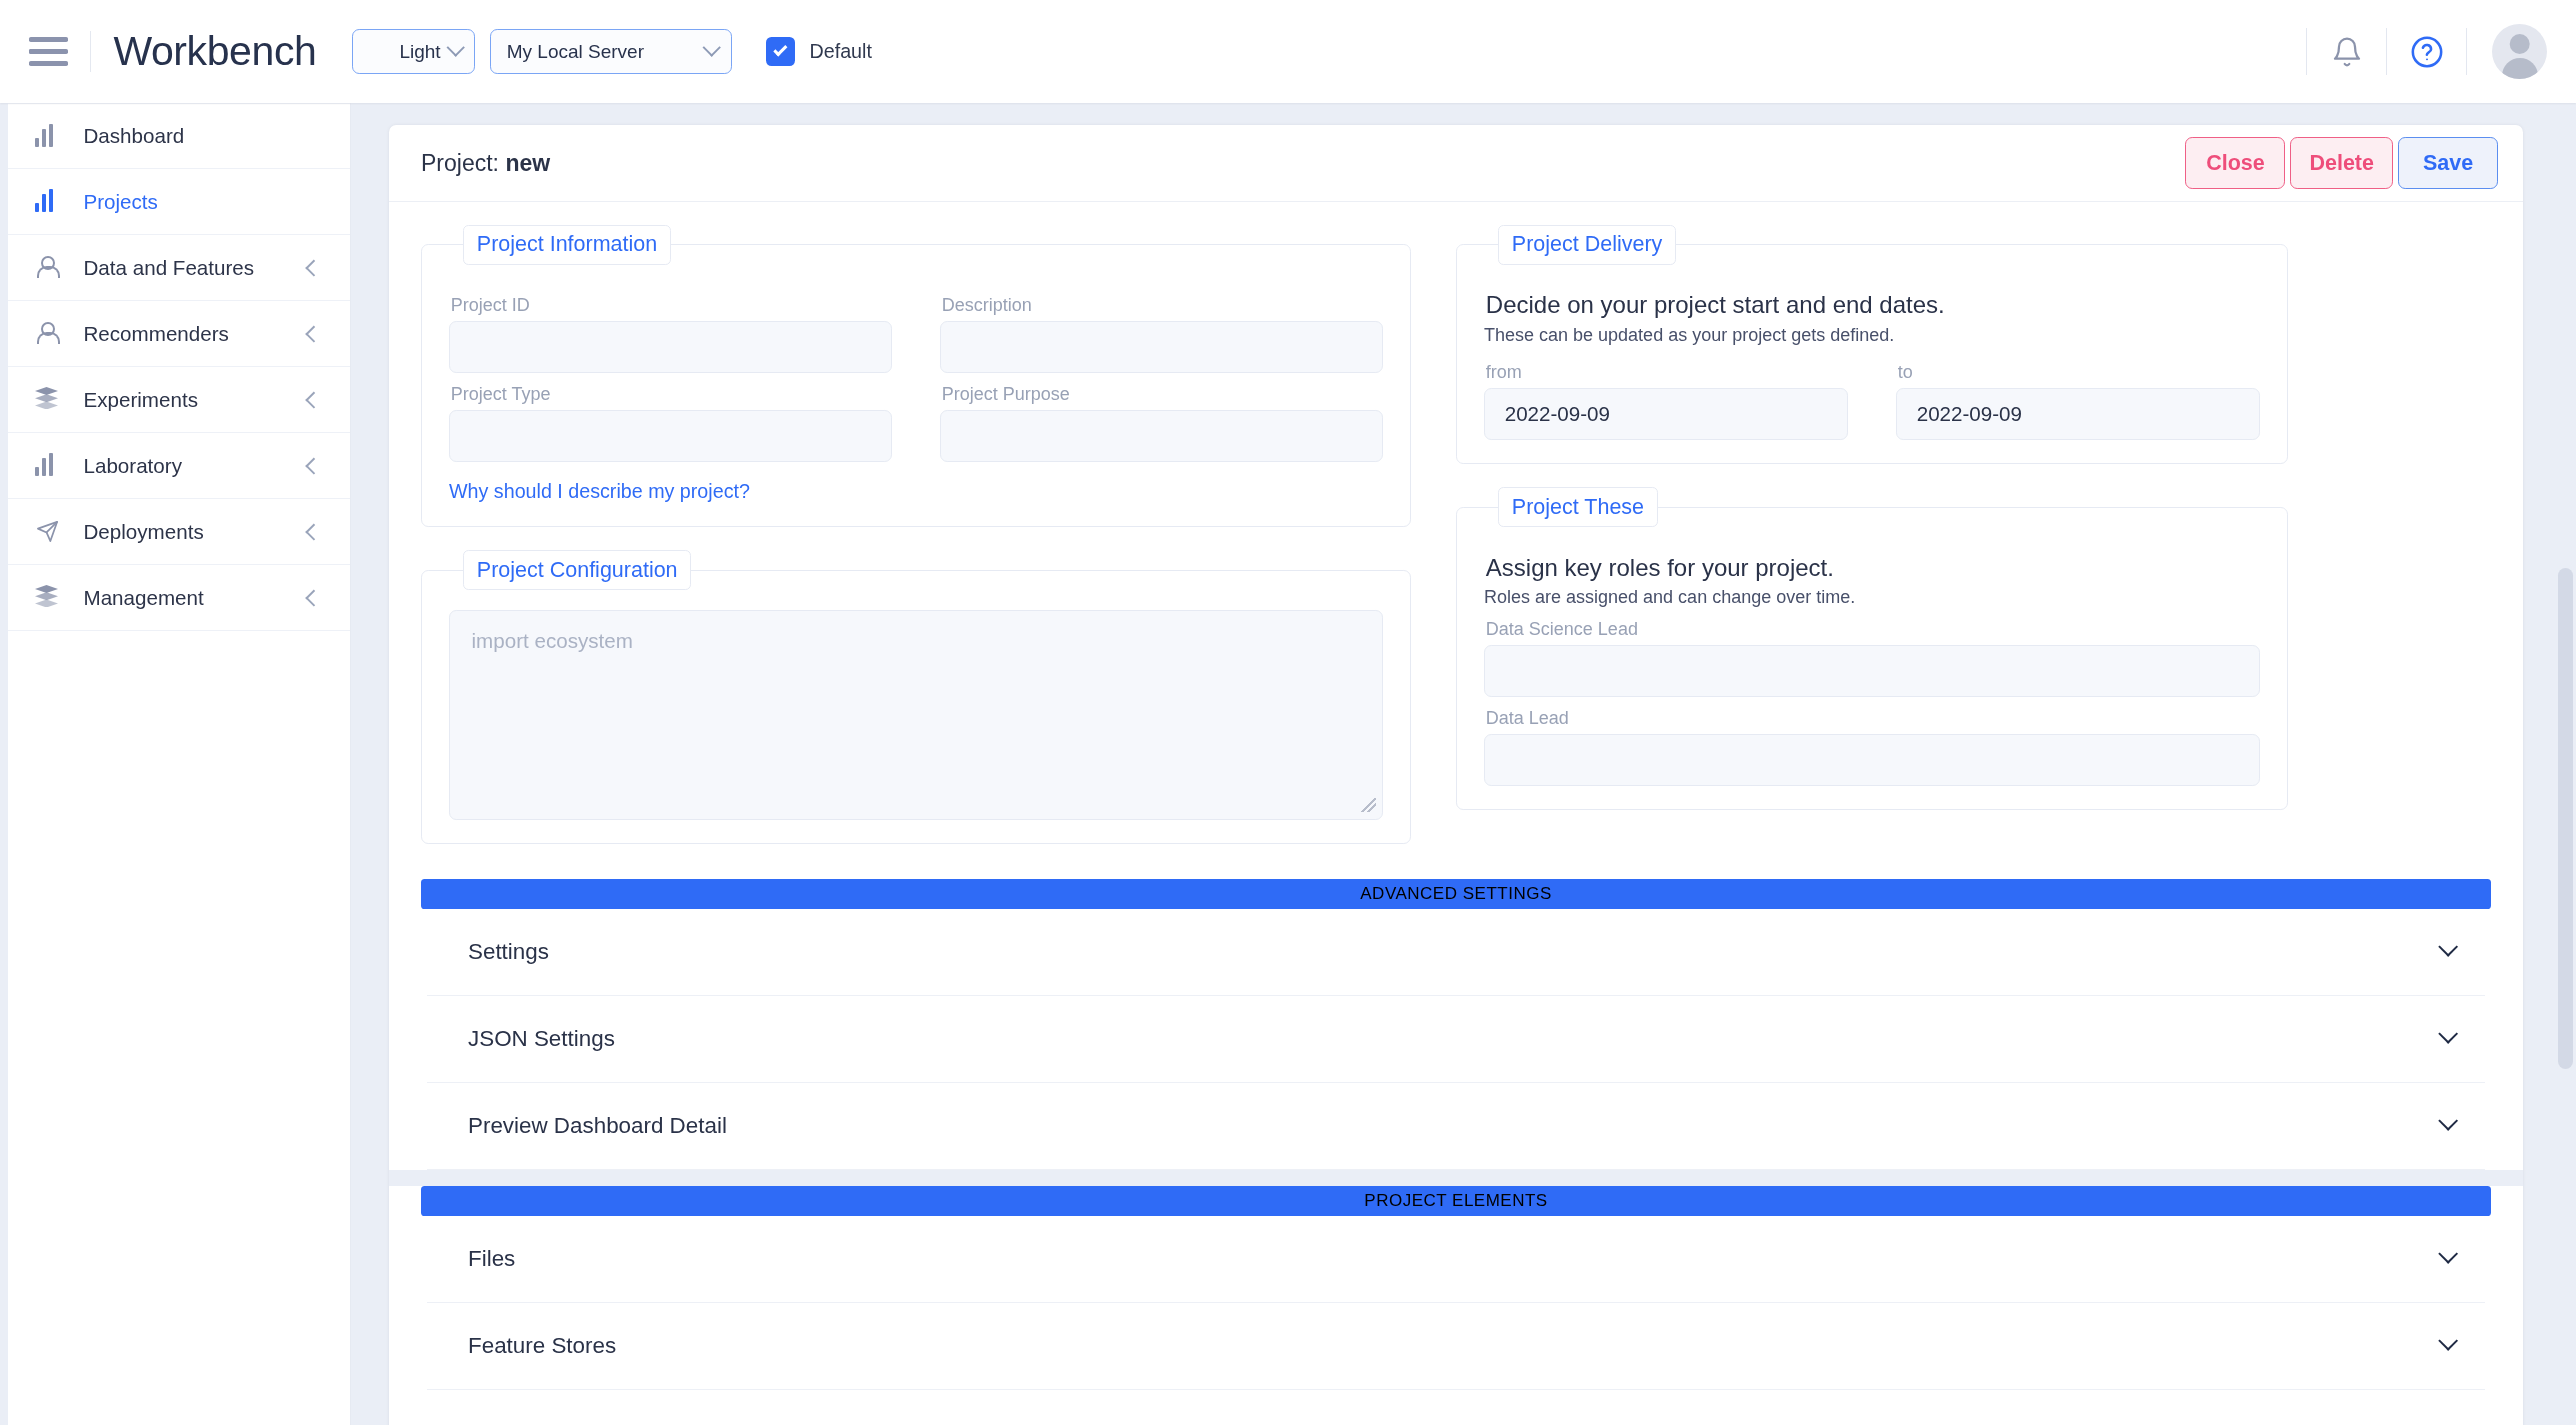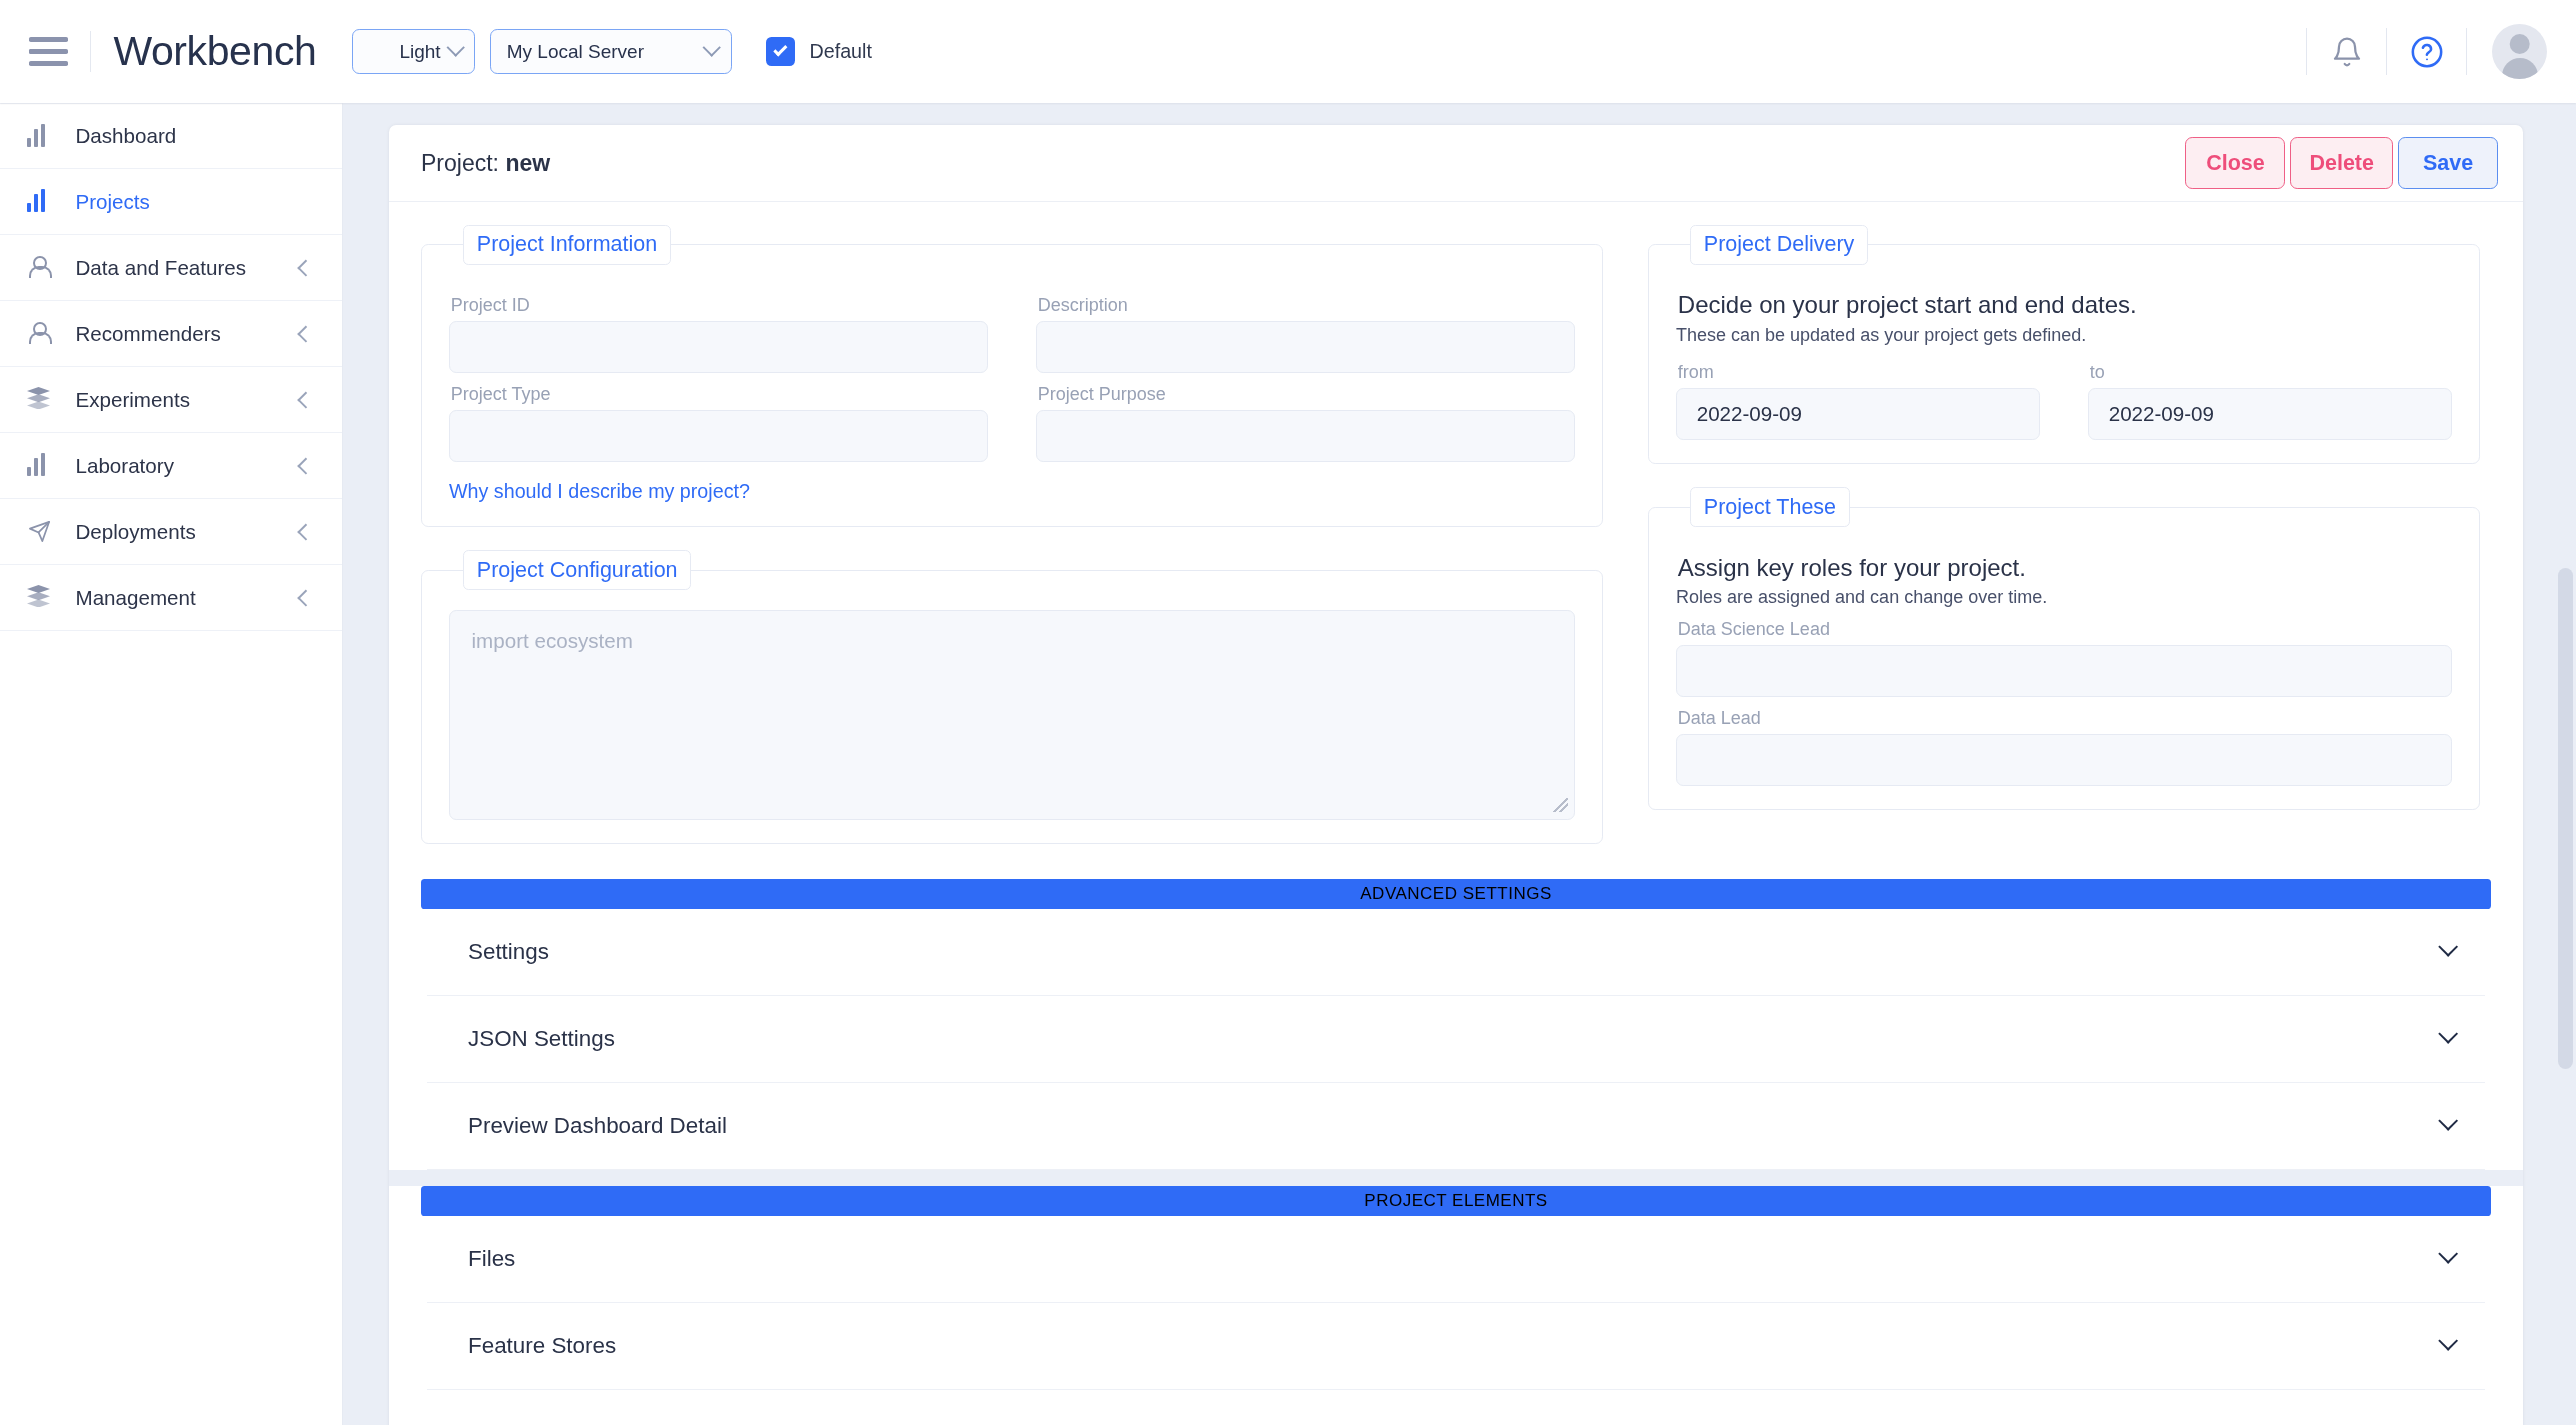--- a/index.html
+++ b/index.html
@@ -68,21 +68,21 @@
     content:""; position:absolute; top:9.8px; left:50%; transform:translateX(-50%);
     width: 20.6px; height: 20.6px; border-radius: 50%; background:#b6bcca;
   }
   .avatar::after {
     content:""; position:absolute; bottom:-3.6px; left:50%; transform:translateX(-50%);
     width: 36px; height: 25px; border-radius: 18px 18px 0 0; background:#b6bcca;
   }
 
   
   .sidebar {
-    position: absolute; top: 103px; left: 0; width: 343px; height: 1323px;
+    position: absolute; top: 103px; left: 8px; width: 343px; height: 1323px;
     background: #ffffff; border-right: 0.9px solid #e6eaf2;
     z-index: 10;
   }
   .nav-item {
     height: 66px; display: flex; align-items: center;
     border-bottom: 0.9px solid #eef1f7; padding: 0 30px 0 27px; cursor: pointer;
   }
   .nav-item:first-child { border-top: 0.9px solid #eef1f7; }
   .nav-ico { width: 36px; display:flex; align-items:center; justify-content:flex-start; }
   .nav-label { font-size: 20.6px; color: #2d3449; margin-left: 12.5px; }
@@ -141,21 +141,21 @@
     font-size: 21.5px; font-weight: 700; display: flex; align-items: center;
     justify-content: center; cursor: pointer;
   }
   .btn.danger { background: #fdeef2; border: 1.4px solid #ef5f86; color: #ee4e7b; }
   .btn.primary { background: #eef2fb; border: 1.4px solid #5b8ef0; color: #2f6bf6; }
 
   .card-body { padding: 23px 32px 0 32px; }
 
   
   .grid2 { display: flex; gap: 45px; align-items: flex-start; }
-  .col-left { width: 1182px; }
+  .col-left { width: 990px; }
   .col-right { width: 832px; }
   fieldset.panel {
     border: 0.9px solid #e6eaf3; border-radius: 7.2px;
     padding: 19.7px 27px 23px 27px; margin-bottom: 23px;
     background: #fff;
   }
   fieldset.panel > legend {
     font-size: 21.5px; color: #2f6bf6; padding: 6.3px 12.5px;
     border: 0.9px solid #e6eaf3; border-radius: 5.4px; background: #fff;
     margin-left: 14.3px;

